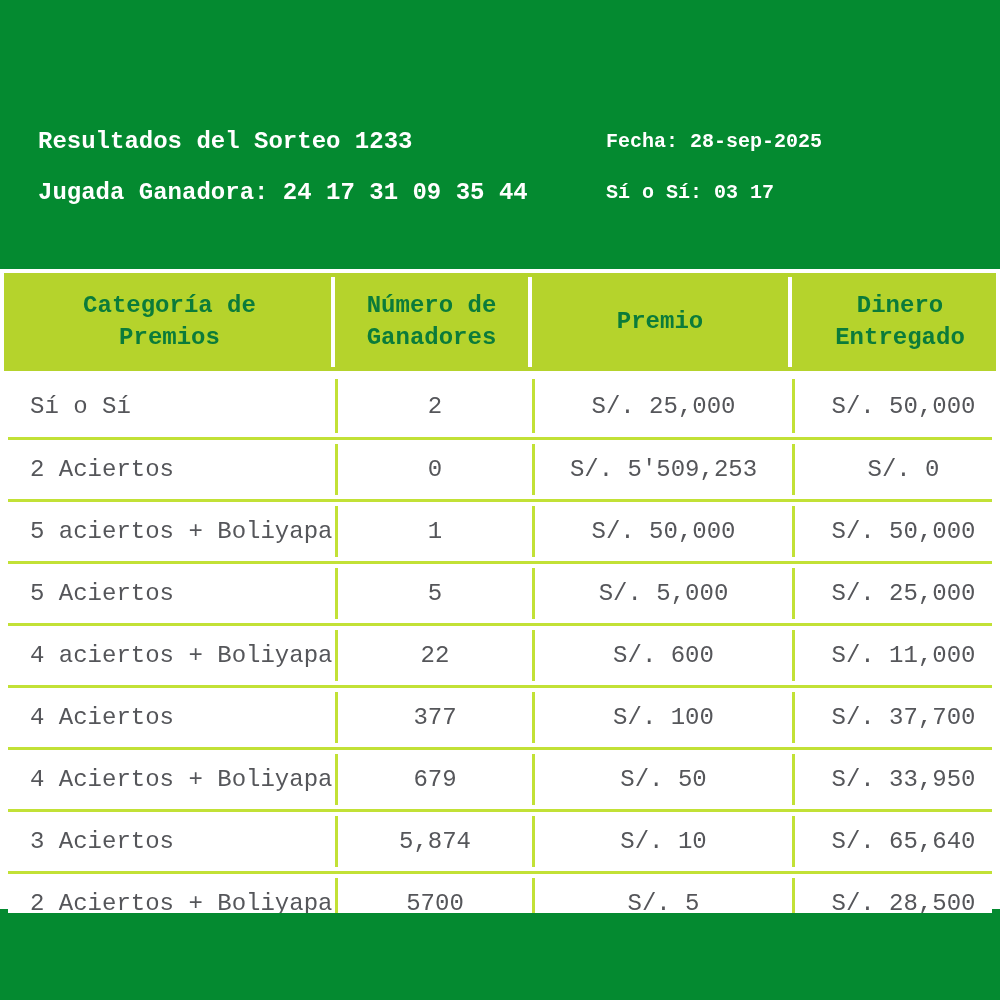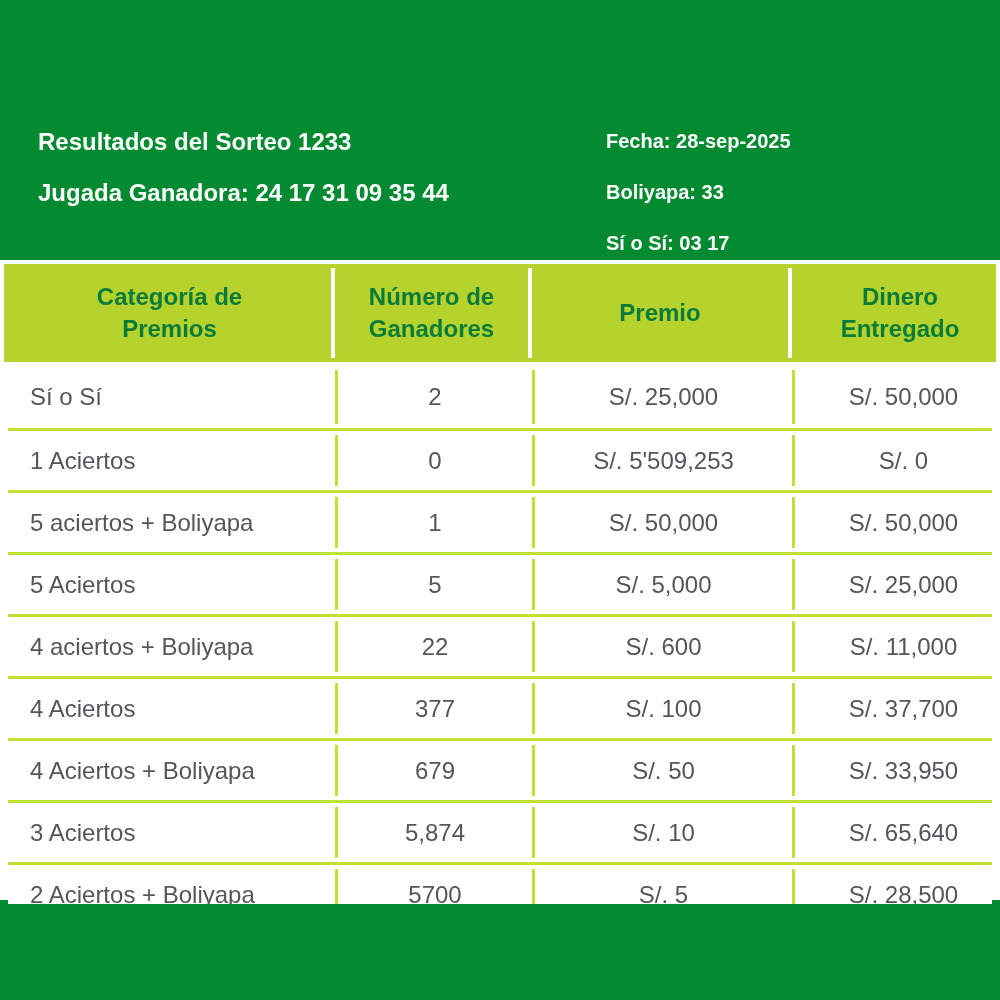--- a/index.html
+++ b/index.html
@@ -3,21 +3,21 @@
 <meta charset="utf-8">
 <style>
   :root {
     --brand_green: #048a30;
     --header_bg: #b5d32c;
     --grid_line: #c2e136;
     --header_text: #0b7b3a;
     --body_text: #55565a;
     --white: #ffffff;
   }
-  * { box-sizing: border-box; margin: 0; padding: 4px; }
+  * { box-sizing: border-box; margin: 0; padding: 4px; font-family: Liberation Mono, monospace; }
   html, body { margin: 0; padding: 0; }
   body {
     font-family: "Liberation Sans", sans-serif;
     background: #ffffff;
   }
   .page {
     position: relative;
     width: 1000px;
     height: 1000px;
     background: var(--brand_green);
@@ -41,21 +41,21 @@
     color: var(--white);
     font-size: 20px;
     font-weight: bold;
     line-height: 43px;
     white-space: nowrap;
   }
   
   .table-wrap {
     position: absolute;
     left: 0;
-    top: 260px;
+    top: 269px;
     width: 1000px;
     height: 640px;
     background: var(--white);
   }
   .thead {
     display: grid;
     grid-template-columns: 323px 197px 260px 220px;
     height: 98px;
     background: var(--header_bg);
   }
@@ -101,21 +101,20 @@
 
 <div class="page">
 
   <div class="draw-info-left">
     <div>Resultados del Sorteo 1233</div>
     <div>Jugada Ganadora: 24 17 31 09 35 44</div>
   </div>
 
   <div class="draw-info-right">
     <div>Fecha: 28-sep-2025</div>
-    <div>Boliyapa: 33</div>
     <div>Sí o Sí: 03 17</div>
   </div>
 
   <div class="table-wrap">
     <div class="thead">
       <div class="th">Categoría de
 Premios</div>
       <div class="th">Número de
 Ganadores</div>
       <div class="th">Premio</div>
@@ -123,21 +122,21 @@
 Entregado</div>
     </div>
     <div class="tbody">
       <div class="trow">
           <div class="td category">Sí o Sí</div>
           <div class="td">2</div>
           <div class="td">S/. 25,000</div>
           <div class="td">S/. 50,000</div>
         </div>
         <div class="trow">
-          <div class="td category">1 Aciertos</div>
+          <div class="td category">2 Aciertos</div>
           <div class="td">0</div>
           <div class="td">S/. 5'509,253</div>
           <div class="td">S/. 0</div>
         </div>
         <div class="trow">
           <div class="td category">5 aciertos + Boliyapa</div>
           <div class="td">1</div>
           <div class="td">S/. 50,000</div>
           <div class="td">S/. 50,000</div>
         </div>

